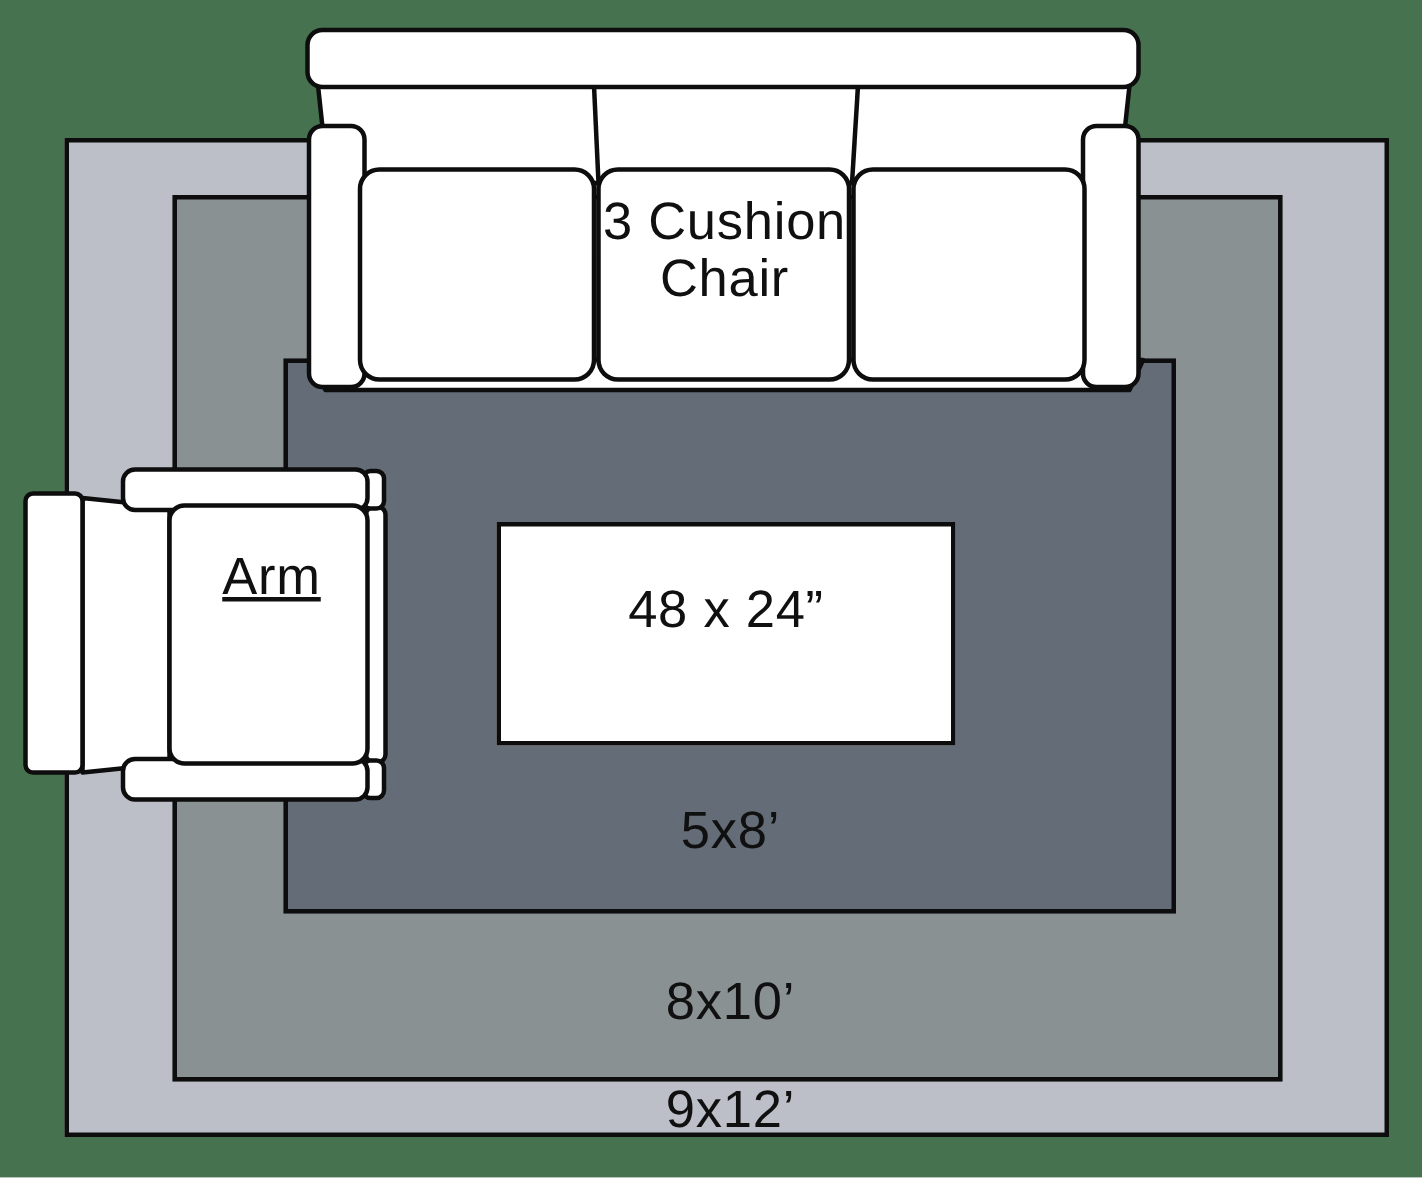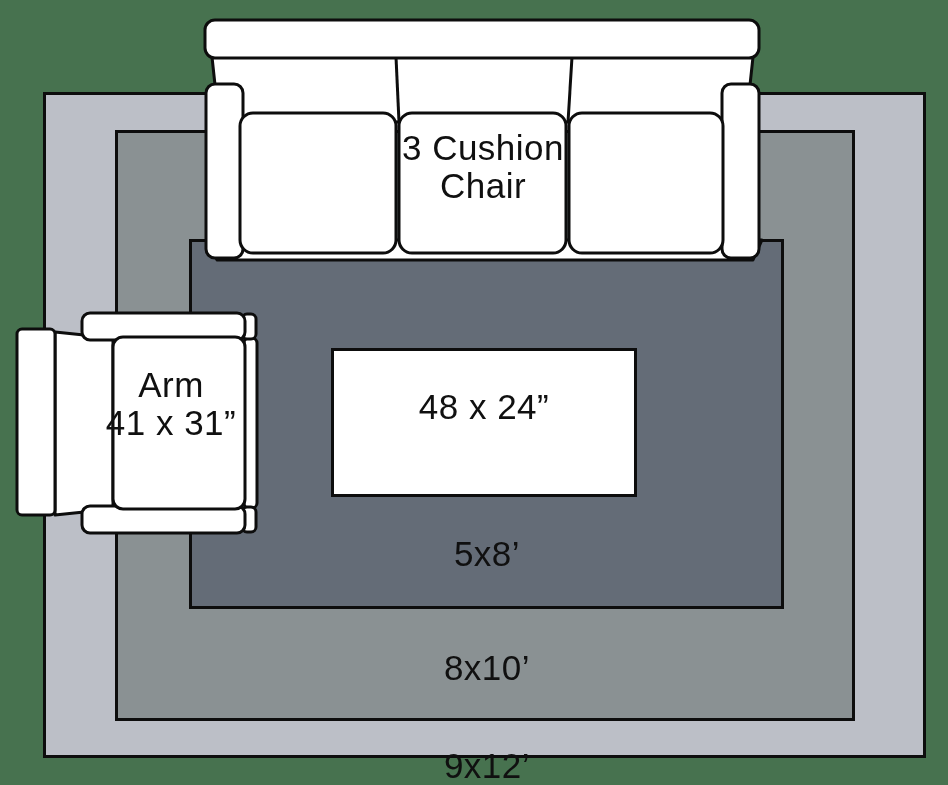--- a/index.html
+++ b/index.html
@@ -20,23 +20,23 @@
     color:#101010;
     font-size:35px;
     font-weight:500;
     letter-spacing:0.5px;
     text-align:center;
     line-height:38px;
     white-space:nowrap;
   }
   .lbl-rug-5x8{left:387px;top:535px;width:200px;}
   .lbl-rug-8x10{left:387px;top:649px;width:200px;}
-  .lbl-rug-9x12{left:387px;top:721px;width:200px;margin-top:26px;}
+  .lbl-rug-9x12{left:387px;top:721px;width:200px;}
   .lbl-sofa{left:333px;top:129px;width:300px;}
-  .lbl-chair{left:61px;top:366px;width:220px;}
+  .lbl-chair{left:71px;top:366px;width:220px;text-decoration:underline;}
   .lbl-table{left:334px;top:387px;width:300px;line-height:40px;}
   .furniture-svg{position:absolute;}
   .sofa-svg{left:195px;top:12px;}
   .chair-svg{left:8px;top:305px;}
   .coffee-table{
     position:absolute;left:331px;top:348px;width:306px;height:149px;
     box-sizing:border-box;background:#ffffff;border:3px solid #0d0d0d;
   }
   .shape{fill:#ffffff;stroke:#0d0d0d;stroke-width:3;stroke-linejoin:round;}
   .seam{stroke:#0d0d0d;stroke-width:3;fill:none;}
@@ -76,21 +76,20 @@
 
   <div class="coffee-table"></div>
 
   <div class="lbl lbl-sofa">
     <div>3 Cushion</div>
     <div>Chair</div>
   </div>
 
   <div class="lbl lbl-chair">
     <div>Arm</div>
-    <div>41 x 31”</div>
   </div>
 
   <div class="lbl lbl-table">
     <div>48 x 24”</div>
   </div>
 
   <div class="lbl lbl-rug-5x8">5x8’</div>
   <div class="lbl lbl-rug-8x10">8x10’</div>
   <div class="lbl lbl-rug-9x12">9x12’</div>
 

